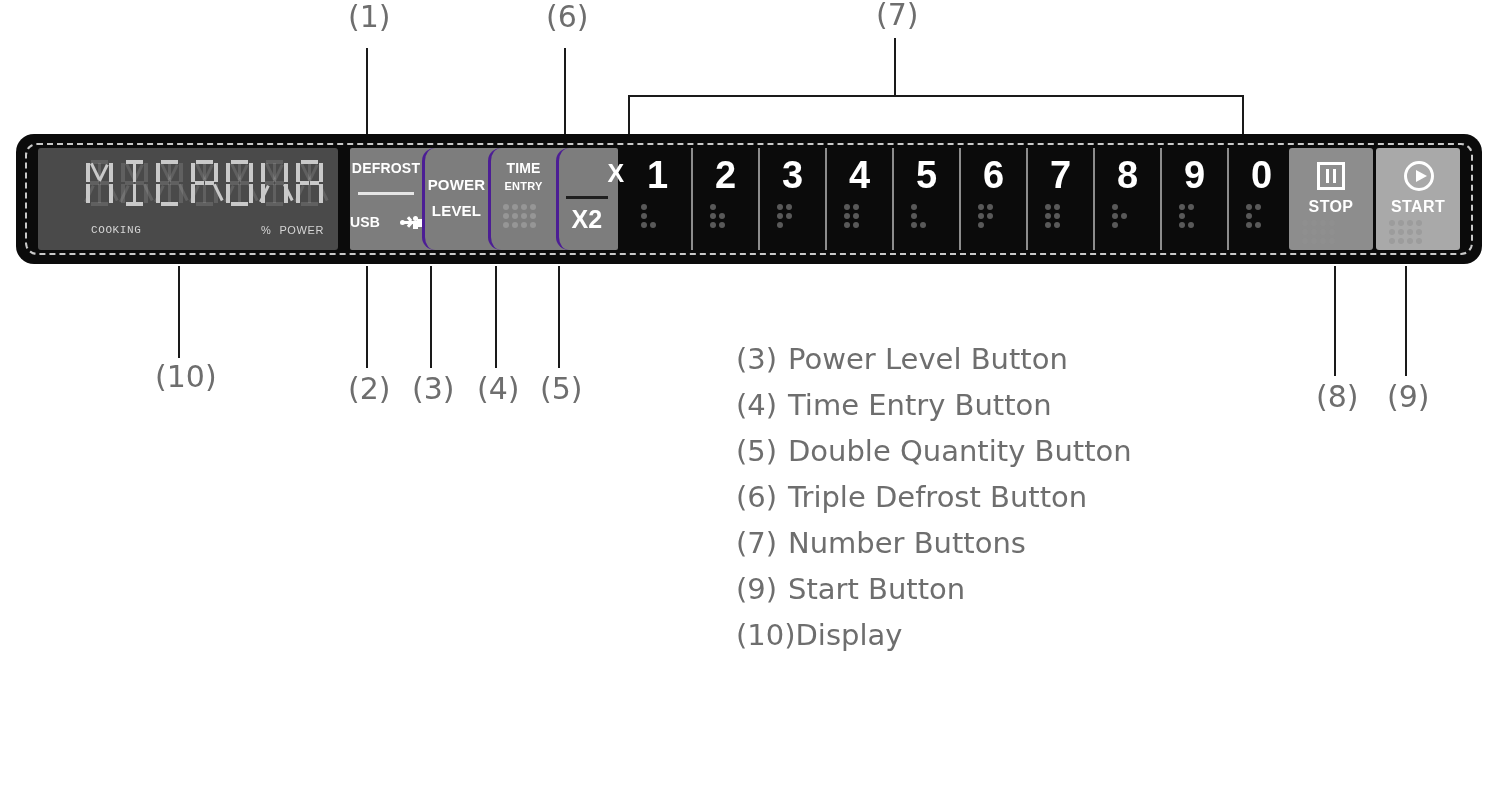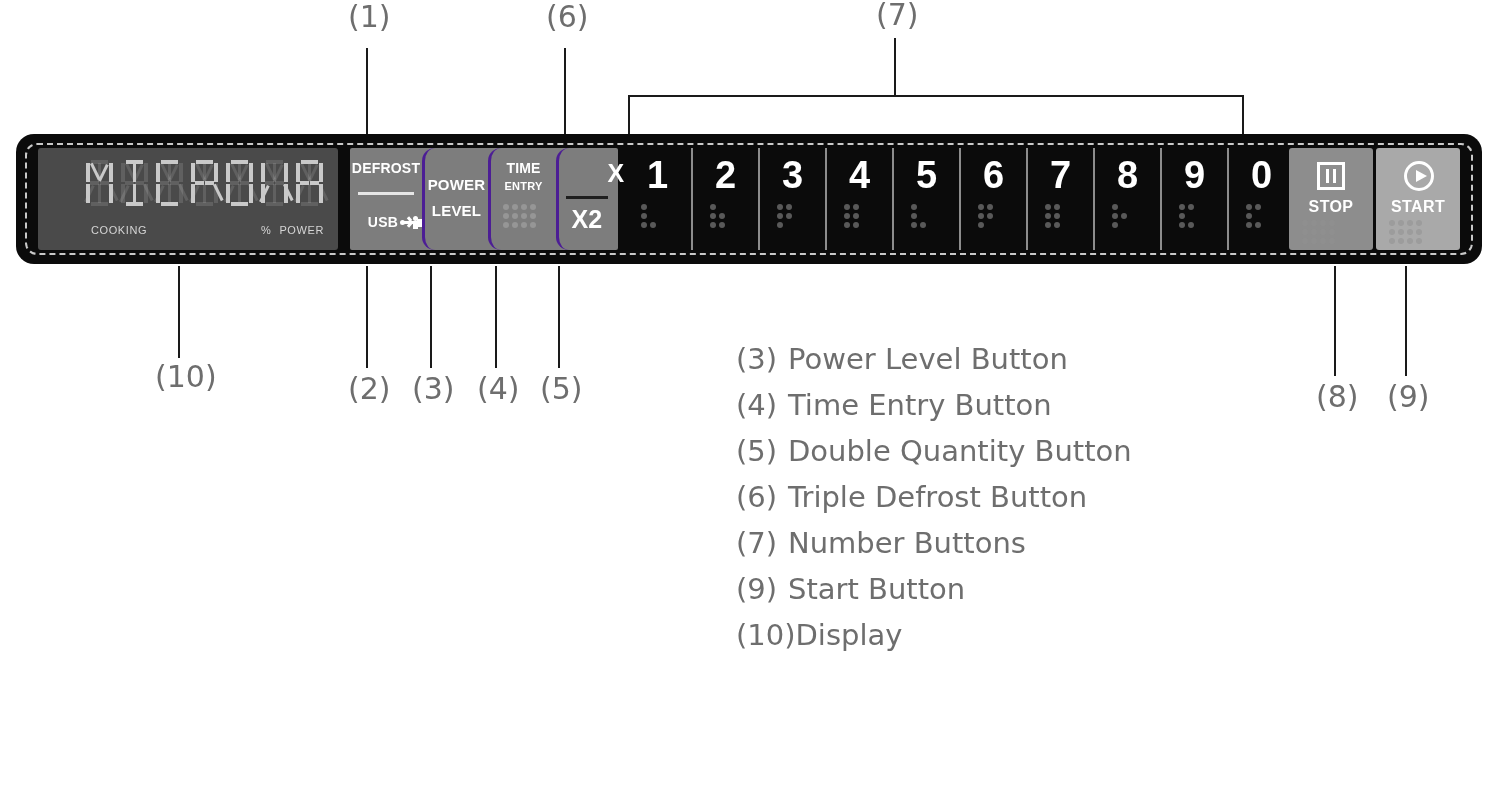--- a/index.html
+++ b/index.html
@@ -51,21 +51,21 @@
   .s-d1{left:4px;  top:4px;   width:3px; height:18px;transform:rotate(-26deg);transform-origin:top left;}
   .s-d2{left:20px; top:4px;   width:3px; height:18px;transform:rotate(26deg);transform-origin:top left;}
   .s-d3{left:6px;  top:25px;  width:3px; height:18px;transform:rotate(26deg);transform-origin:top left;}
   .s-d4{left:22px; top:25px;  width:3px; height:18px;transform:rotate(-26deg);transform-origin:top left;}
   .dim{opacity:.18;}
 
   .disp-label{
     position:absolute;color:#d5d5d5;font-size:11px;letter-spacing:.6px;
     font-family:"Liberation Sans", sans-serif;
   }
-  .disp-cooking{left:53px;top:76px;}
+  .disp-cooking{left:53px;top:76px;font-family:Liberation Mono, monospace;}
   .disp-power{right:14px;top:76px;}
   .disp-power span{margin-left:8px;}
 
   
   .fnblock{
     position:absolute;left:334px;top:14px;width:268px;height:102px;
     background:#7d7d7d;border-radius:2px;display:flex;
   }
   .fn{position:relative;height:100%;box-sizing:border-box;border-radius:13px;}
   .fn + .fn{border-left:3px solid #4c1d95;}
@@ -73,21 +73,21 @@
   .fn-power{width:66px;}
   .fn-time{width:68px;}
   .fn-mult{width:59px;}
 
   .fn-txt{
     position:absolute;color:#ffffff;font-weight:bold;
     font-family:"Liberation Sans", sans-serif;text-align:center;width:100%;
     letter-spacing:.2px;
   }
   .t-defrost{top:12px;font-size:14px;}
-  .t-usb{top:66px;font-size:14px;display:flex;align-items:center;justify-content:flex-end;gap:2px;}
+  .t-usb{top:66px;font-size:14px;display:flex;align-items:center;justify-content:space-between;gap:2px;}
   .hr-defrost{position:absolute;left:8px;right:8px;top:44px;height:3px;background:#e6e6e6;}
   .t-power{top:28px;font-size:15px;}
   .t-level{top:54px;font-size:15px;}
   .t-time{top:12px;font-size:14px;}
   .t-entry{top:32px;font-size:11px;}
   .t-x3{top:11px;font-size:25px;margin-left:36px;}
   .t-x2{top:57px;font-size:25px;}
   .hr-mult{position:absolute;left:7px;right:7px;top:48px;height:3px;background:#1f1f1f;}
 
   .usb-sym{display:inline-block;width:22px;height:12px;position:relative;}

